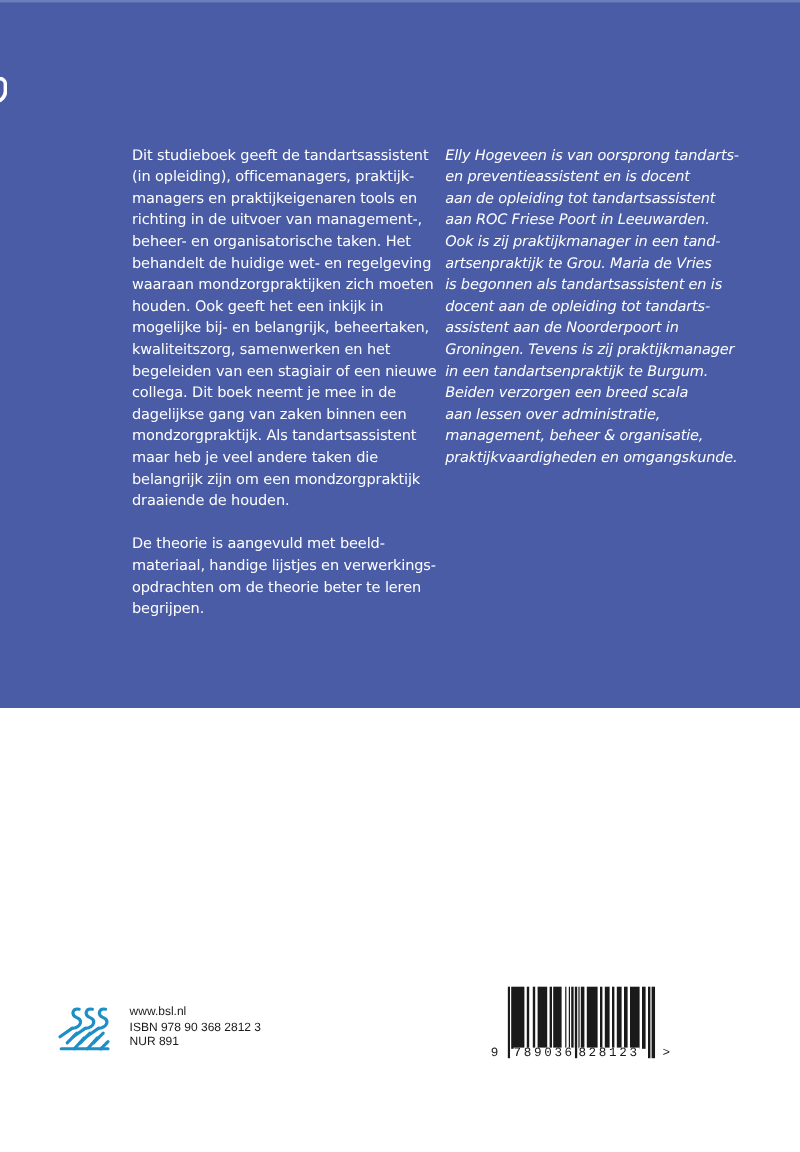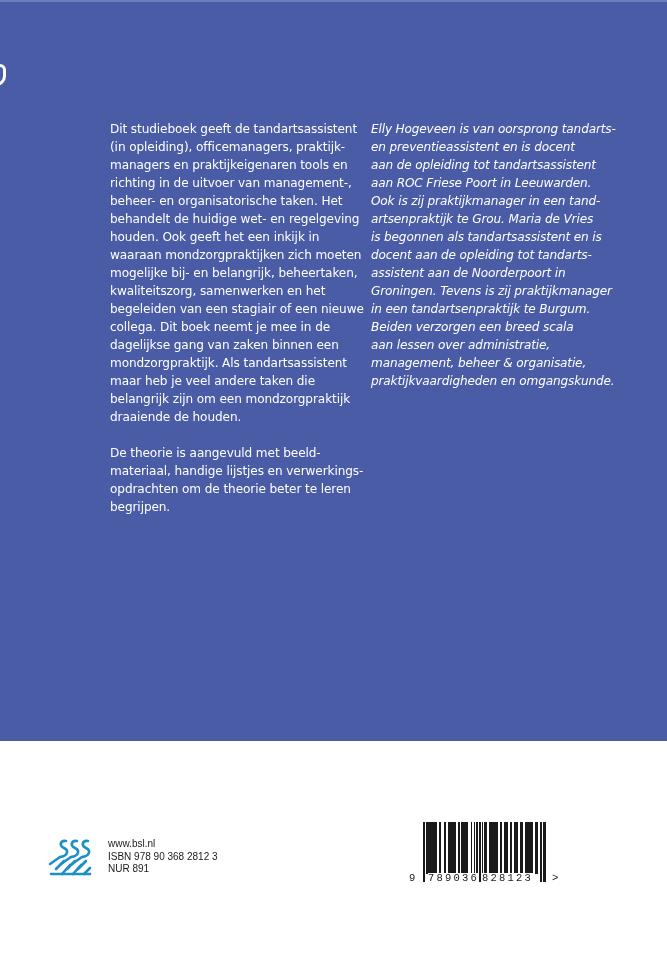--- a/index.html
+++ b/index.html
@@ -2,21 +2,21 @@
 <html><head>
 <meta charset="utf-8">
 <style>
   html, body { margin: 0; padding: 0; }
   body {
     width: 667px; height: 960px; position: relative; overflow: hidden;
     background: #ffffff;
     font-family: "DejaVu Sans", sans-serif;
   }
   .cover {
-    position: absolute; left: 0; top: 0; width: 667px; height: 741px;
+    position: absolute; left: 0; top: 0; width: 667px; height: 590px;
     background: #4a5ca6;
   }
   .top-line {
     position: absolute; left: 0; top: 0; width: 667px; height: 2px; background: #6d7fb8;
   }
   .edge-glyph {
     position: absolute; left: -8px; top: 64px; width: 14px; height: 22px;
     border: 3px solid #ffffff; border-left: none; border-radius: 0 6px 10px 0;
     box-sizing: border-box;
   }
@@ -51,22 +51,22 @@
   <div class="edge-glyph"></div>
 
   <div class="col col-left">
     <p>
       <span class="line">Dit studieboek geeft de tandartsassistent</span>
       <span class="line">(in opleiding), officemanagers, praktijk-</span>
       <span class="line">managers en praktijkeigenaren tools en</span>
       <span class="line">richting in de uitvoer van management-,</span>
       <span class="line">beheer- en organisatorische taken. Het</span>
       <span class="line">behandelt de huidige wet- en regelgeving</span>
+      <span class="line">waaraan mondzorgpraktijken zich moeten</span>
       <span class="line">houden. Ook geeft het een inkijk in</span>
-      <span class="line">waaraan mondzorgpraktijken zich moeten</span>
       <span class="line">mogelijke bij- en belangrijk, beheertaken,</span>
       <span class="line">kwaliteitszorg, samenwerken en het</span>
       <span class="line">begeleiden van een stagiair of een nieuwe</span>
       <span class="line">collega. Dit boek neemt je mee in de</span>
       <span class="line">dagelijkse gang van zaken binnen een</span>
       <span class="line">mondzorgpraktijk. Als tandartsassistent</span>
       <span class="line">maar heb je veel andere taken die</span>
       <span class="line">belangrijk zijn om een mondzorgpraktijk</span>
       <span class="line">draaiende de houden.</span>
     </p>

